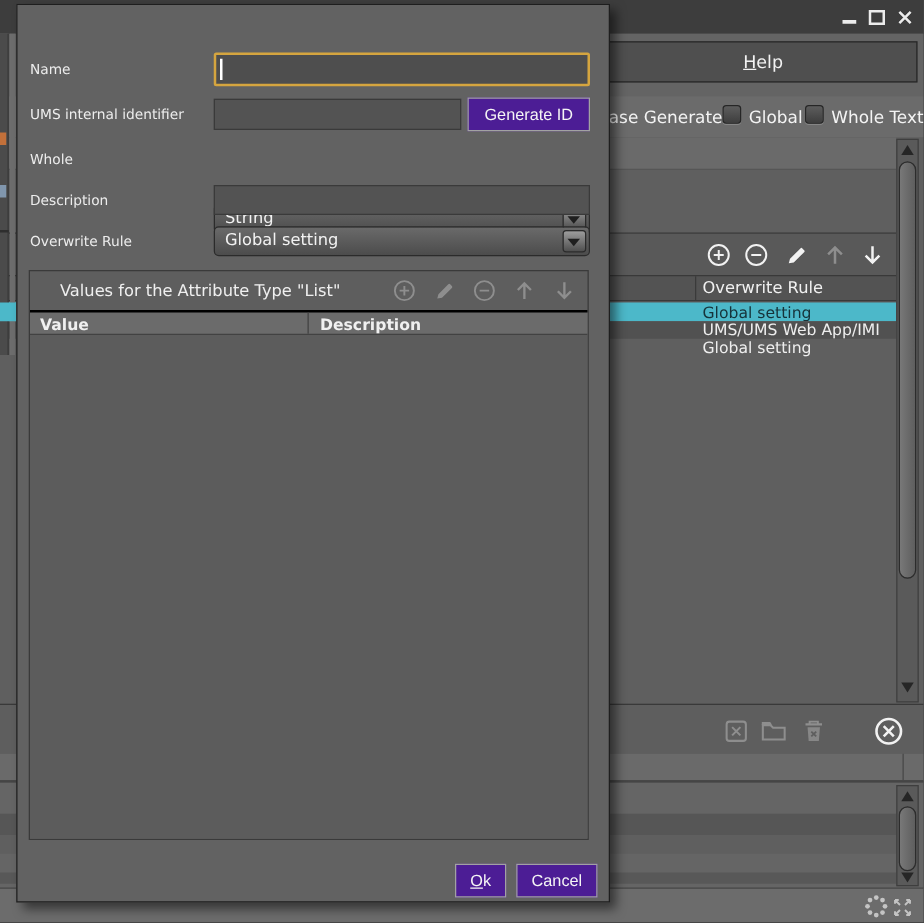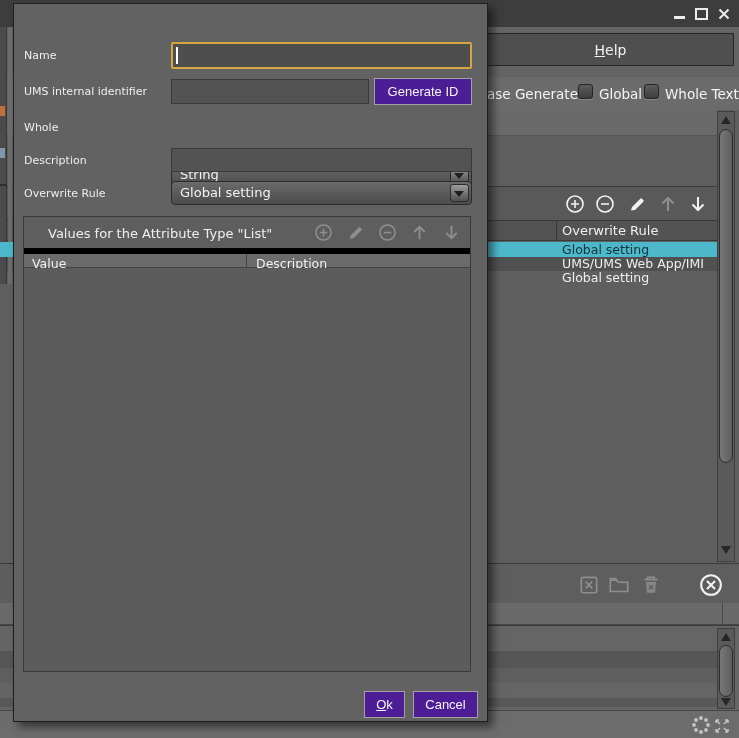--- a/index.html
+++ b/index.html
@@ -78,21 +78,21 @@
   .arrow-btn{position:absolute;right:2px;top:2px;width:19px;height:18px;border-radius:3px;
     border:1px solid #2b2b2b;background:linear-gradient(#9d9d9d,#4f4f4f);box-sizing:border-box;}
   .arrow-btn::after{content:"";position:absolute;left:3px;top:6px;width:0;height:0;
     border-left:5px solid transparent;border-right:5px solid transparent;border-top:6px solid #1f1f1f;}
 
   .values-group{left:9px;top:212px;width:448px;height:456px;border:1px solid #3a3a3a;background:#5e5e5e;}
   .vg-title{position:absolute;left:9px;top:9px;font-size:13px;color:#efefef;margin-left:15px;}
   .vg-icons{position:absolute;right:8px;top:4px;display:flex;gap:10px;}
   .vg-icons .tbi{width:22px;height:22px;display:flex;align-items:center;justify-content:center;}
   .vg-colheader{position:absolute;left:0;top:31px;width:100%;height:20px;background:#6b6b6b;
-    border-top:6px solid #000000;border-bottom:1px solid #424242;box-sizing:border-box;}
+    border-top:2px solid #000000;border-bottom:1px solid #424242;box-sizing:border-box;font-weight:bold;}
   .vg-col1{position:absolute;left:0;top:0;width:223px;height:100%;border-right:1px solid #424242;
     font-size:12.5px;color:#f0f0f0;line-height:19px;padding-left:8px;box-sizing:border-box;}
   .vg-col2{position:absolute;left:224px;top:0;right:0;height:100%;font-size:12.5px;color:#f0f0f0;line-height:19px;padding-left:8px;}
   .vg-body{position:absolute;left:0;top:51px;right:0;bottom:0;background:#5c5c5c;}
 
   .ic-white{color:#f2f2f2;}
   .ic-dim{color:#8e8e8e;}
   .ic-mid{color:#c4c4c4;}
   svg{display:block;}
 </style>

